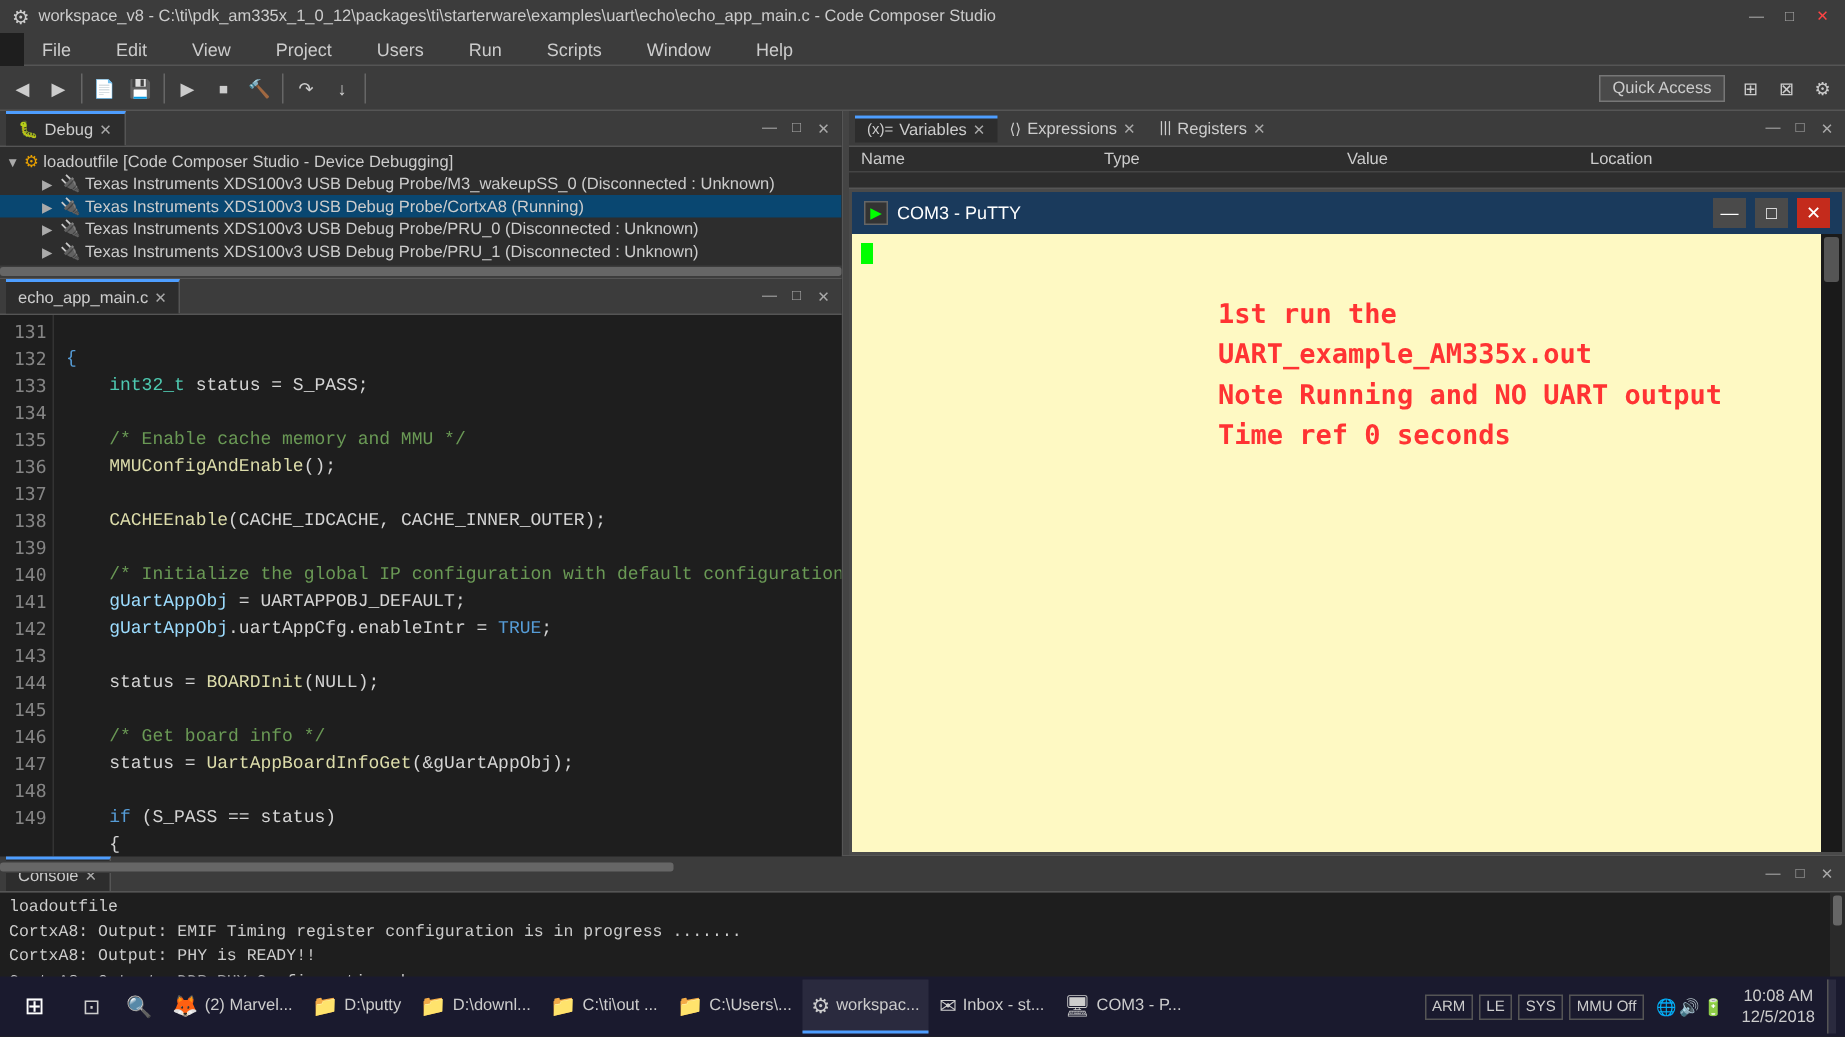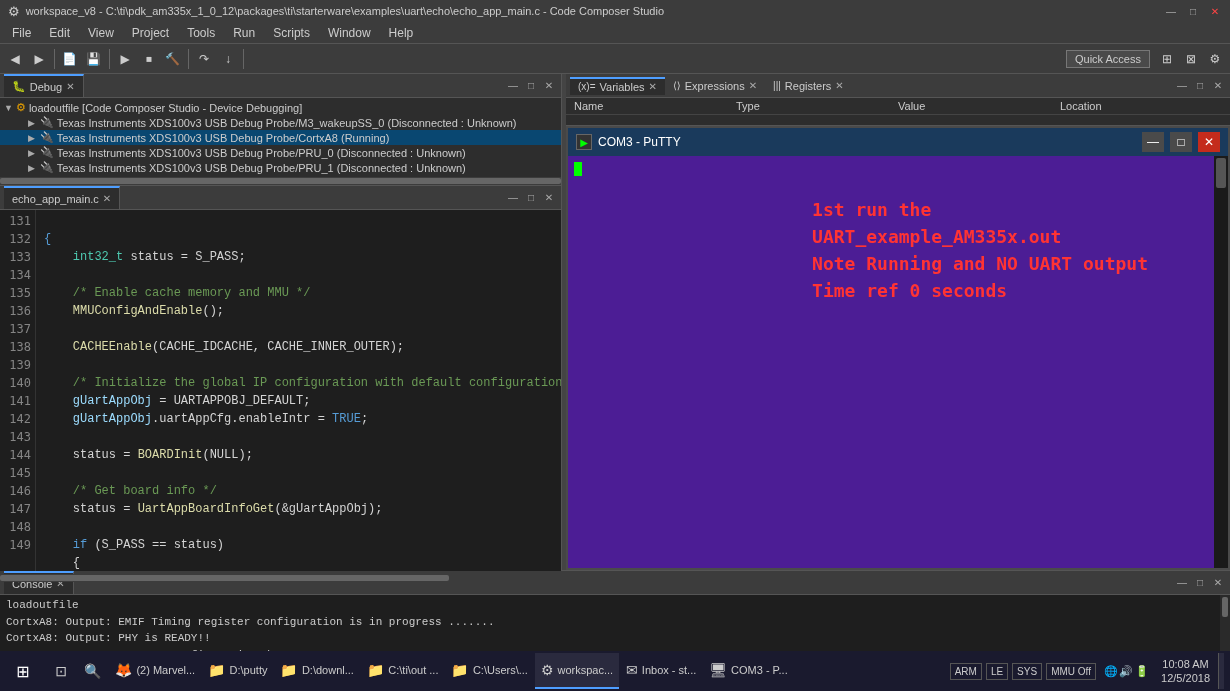--- a/index.html
+++ b/index.html
@@ -19,22 +19,23 @@
     #titlebar-controls { display: flex; gap: 8px; }
     .titlebar-btn { width: 14px; height: 14px; display: flex; align-items: center; justify-content: center; cursor: pointer; font-size: 10px; color: #aaa; }
 
     
     #menubar {
       background: #3c3c3c;
       height: 22px;
       display: flex;
       align-items: center;
       padding: 0 4px;
-      gap: 2px;
-      border-bottom: 1px solid #555;
+      gap: 14px;
+      border-bottom: 1px solid #555;
+      margin-left: 16px;
     }
     .menu-item {
       padding: 2px 8px;
       cursor: pointer;
       font-size: 12px;
       color: #ccc;
     }
 
     
     #toolbar {
@@ -358,21 +359,21 @@
     <div class="titlebar-btn">□</div>
     <div class="titlebar-btn" style="color:#ff4444;">✕</div>
   </div>
 </div>
 
 <div id="menubar">
     <div class="menu-item">File</div>
     <div class="menu-item">Edit</div>
     <div class="menu-item">View</div>
     <div class="menu-item">Project</div>
-    <div class="menu-item">Tools</div>
+    <div class="menu-item">Users</div>
     <div class="menu-item">Run</div>
     <div class="menu-item">Scripts</div>
     <div class="menu-item">Window</div>
     <div class="menu-item">Help</div>
   </div>
 
 <div id="toolbar">
   <div class="toolbar-btn">◀</div>
   <div class="toolbar-btn">▶</div>
   <div class="toolbar-sep"></div>
@@ -543,21 +544,21 @@
     </div>
 
     <div id="putty-window" style="position:relative;margin:0;left:0;top:0;width:100%;flex:1;display:flex;flex-direction:column;background:#000;">
       <div id="putty-titlebar" style="background:#1a3a5c;height:28px;display:flex;align-items:center;padding:0 8px;gap:6px;">
         <div id="putty-icon" style="width:16px;height:16px;background:#333;border:1px solid #666;display:flex;align-items:center;justify-content:center;color:#0f0;font-size:10px;">▶</div>
         <span id="putty-title-text" style="flex:1;color:white;font-size:12px;">COM3 - PuTTY</span>
         <button class="putty-btn" style="background:#4a4a4a;border:none;color:white;cursor:pointer;width:22px;height:20px;">—</button>
         <button class="putty-btn" style="background:#4a4a4a;border:none;color:white;cursor:pointer;width:22px;height:20px;">□</button>
         <button class="putty-btn putty-close-btn" style="background:#c42b1c;border:none;color:white;cursor:pointer;width:22px;height:20px;">✕</button>
       </div>
-      <div id="putty-content" style="flex:1;background:#4c1d95;padding:6px;display:flex;flex-direction:column;position:relative;overflow:hidden;">
+      <div id="putty-content" style="flex:1;background:#fef9c3;padding:6px;display:flex;flex-direction:column;position:relative;overflow:hidden;">
         <div style="display:flex;align-items:flex-start;">
           <span style="width:8px;height:14px;background:#0f0;display:inline-block;"></span>
         </div>
         <div id="putty-text" style="color:#ff3333;font-family:monospace;font-size:18px;font-weight:bold;line-height:1.5;position:absolute;right:80px;top:30px;text-align:left;">
           <div>1st run the</div>
           <div>UART_example_AM335x.out</div>
           <div>Note Running and NO UART output</div>
           <div>Time ref 0 seconds</div>
         </div>
         <div style="position:absolute;right:0;top:0;bottom:0;width:14px;background:#1a1a1a;">

